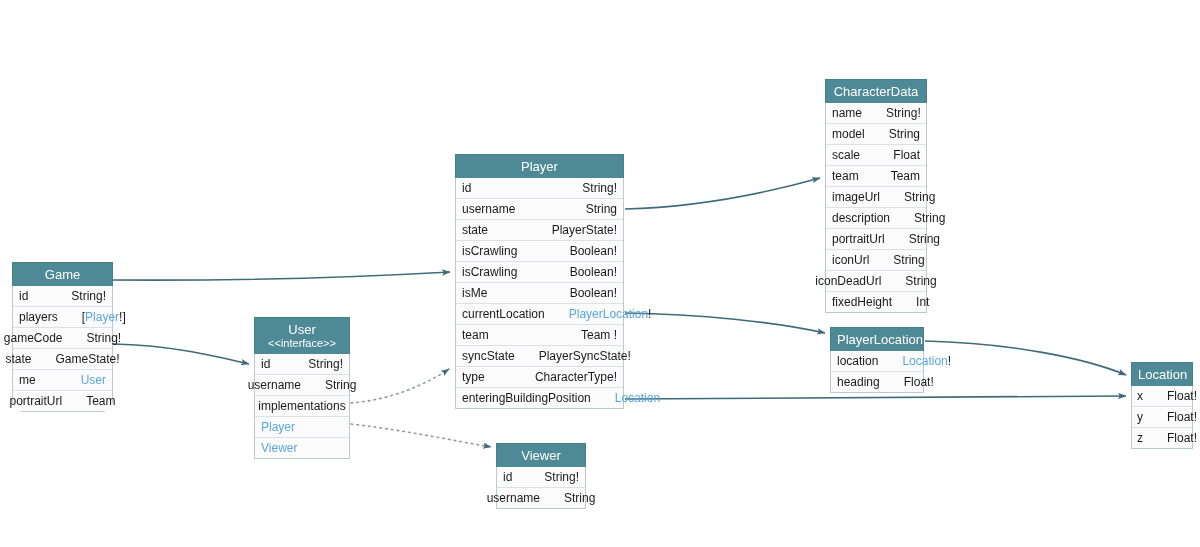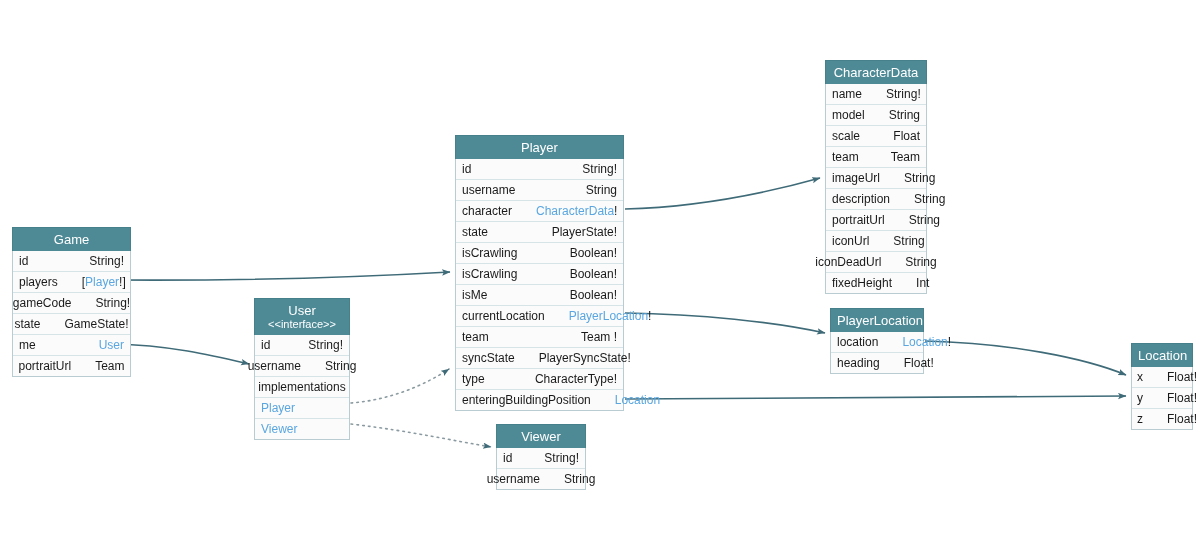--- a/index.html
+++ b/index.html
@@ -12,20 +12,21 @@
   #canvas{position:relative;width:1200px;height:547px;}
 
   svg#edges{position:absolute;left:0;top:0;width:1200px;height:547px;pointer-events:none;}
 
   .entity{
     position:absolute;
     box-sizing:border-box;
     background:#5eead4;
     border:1px solid #b8ccd2;
     border-top:none;
+    margin-top:19px;
   }
   .entity .hdr{
     background:#4e8a96;
     color:#ffffff;
     text-align:center;
     font-size:13px;
     line-height:15px;
     padding:4px 6px;
     box-sizing:border-box;
     border:1px solid #46808b;
@@ -49,21 +50,21 @@
   }
   .entity .row:last-child{border-bottom:none;align-items:center;}
   .entity .row.center{justify-content:center;}
   .entity .row .fname{color:#1a1a1a;}
   .entity .row .ftype{color:#1a1a1a;}
   .entity .row .ftype.link{color:#5aa6e0;}
   .entity .row.sectionhdr{justify-content:center;color:#1a1a1a;}
   .entity .row.implrow{justify-content:flex-start;color:#5aa6e0;}
 
   
-  #game{left:12px;top:228px;width:119px;}
+  #game{left:12px;top:244px;width:101px;border-radius:12px;}
   #user{left:254px;top:299px;width:96px;}
   #player{left:455px;top:136px;width:169px;}
   #viewer{left:496px;top:425px;width:90px;}
   #characterdata{left:825px;top:61px;width:102px;}
   #playerlocation{left:830px;top:309px;width:94px;}
   #location{left:1131px;top:344px;width:62px;}
 
   #game .row, #user .row, #viewer .row, #location .row, #playerlocation .row{font-size:12px;}
   #location .row{padding:3px 5px;}
 </style>
@@ -146,24 +147,20 @@
     <div class="hdr">Player</div>
     <div class="row">
       <span class="fname">id</span>
       <span class="ftype">String!</span>
     </div>
     <div class="row">
       <span class="fname">username</span>
       <span class="ftype">String</span>
     </div>
     <div class="row">
-      <span class="fname">character</span>
-      <span class="ftype"><span class="ftype link">CharacterData</span><span>!</span></span>
-    </div>
-    <div class="row">
       <span class="fname">state</span>
       <span class="ftype">PlayerState!</span>
     </div>
     <div class="row">
       <span class="fname">isCrawling</span>
       <span class="ftype">Boolean!</span>
     </div>
     <div class="row">
       <span class="fname">isCrawling</span>
       <span class="ftype">Boolean!</span>

